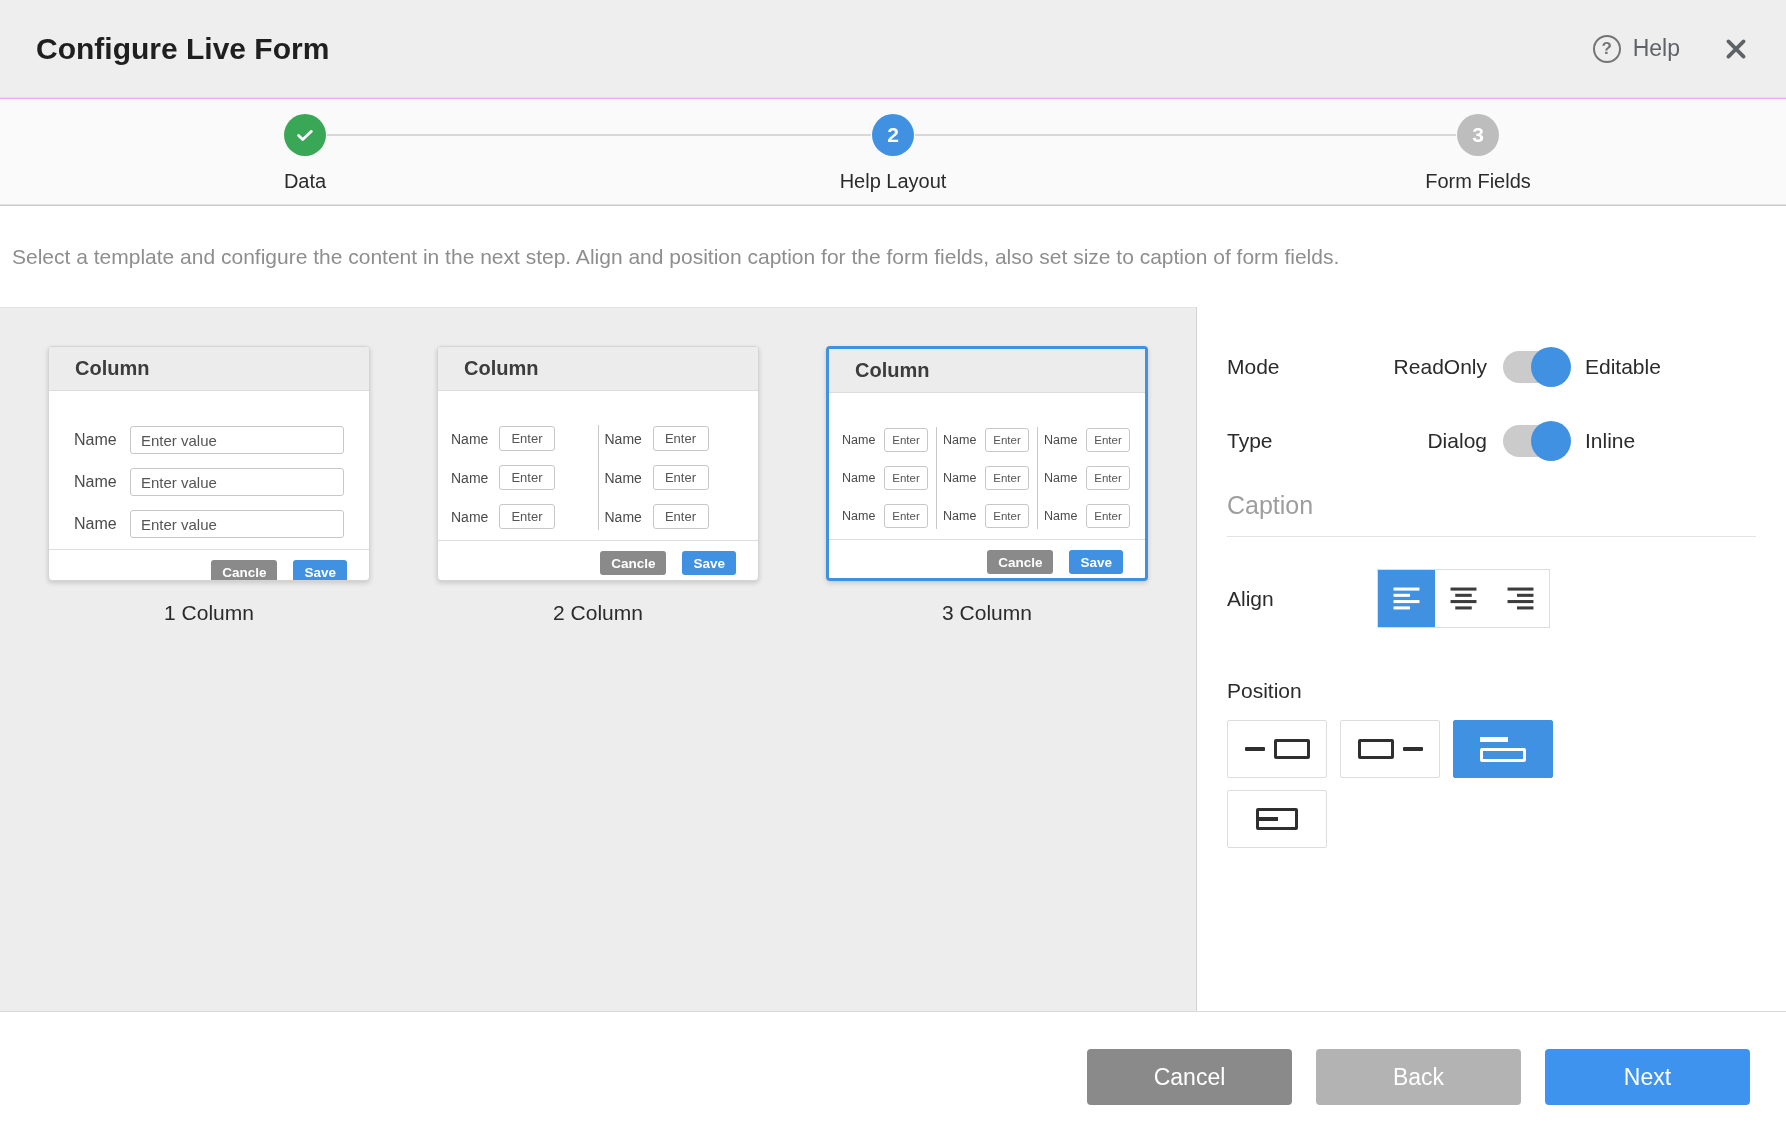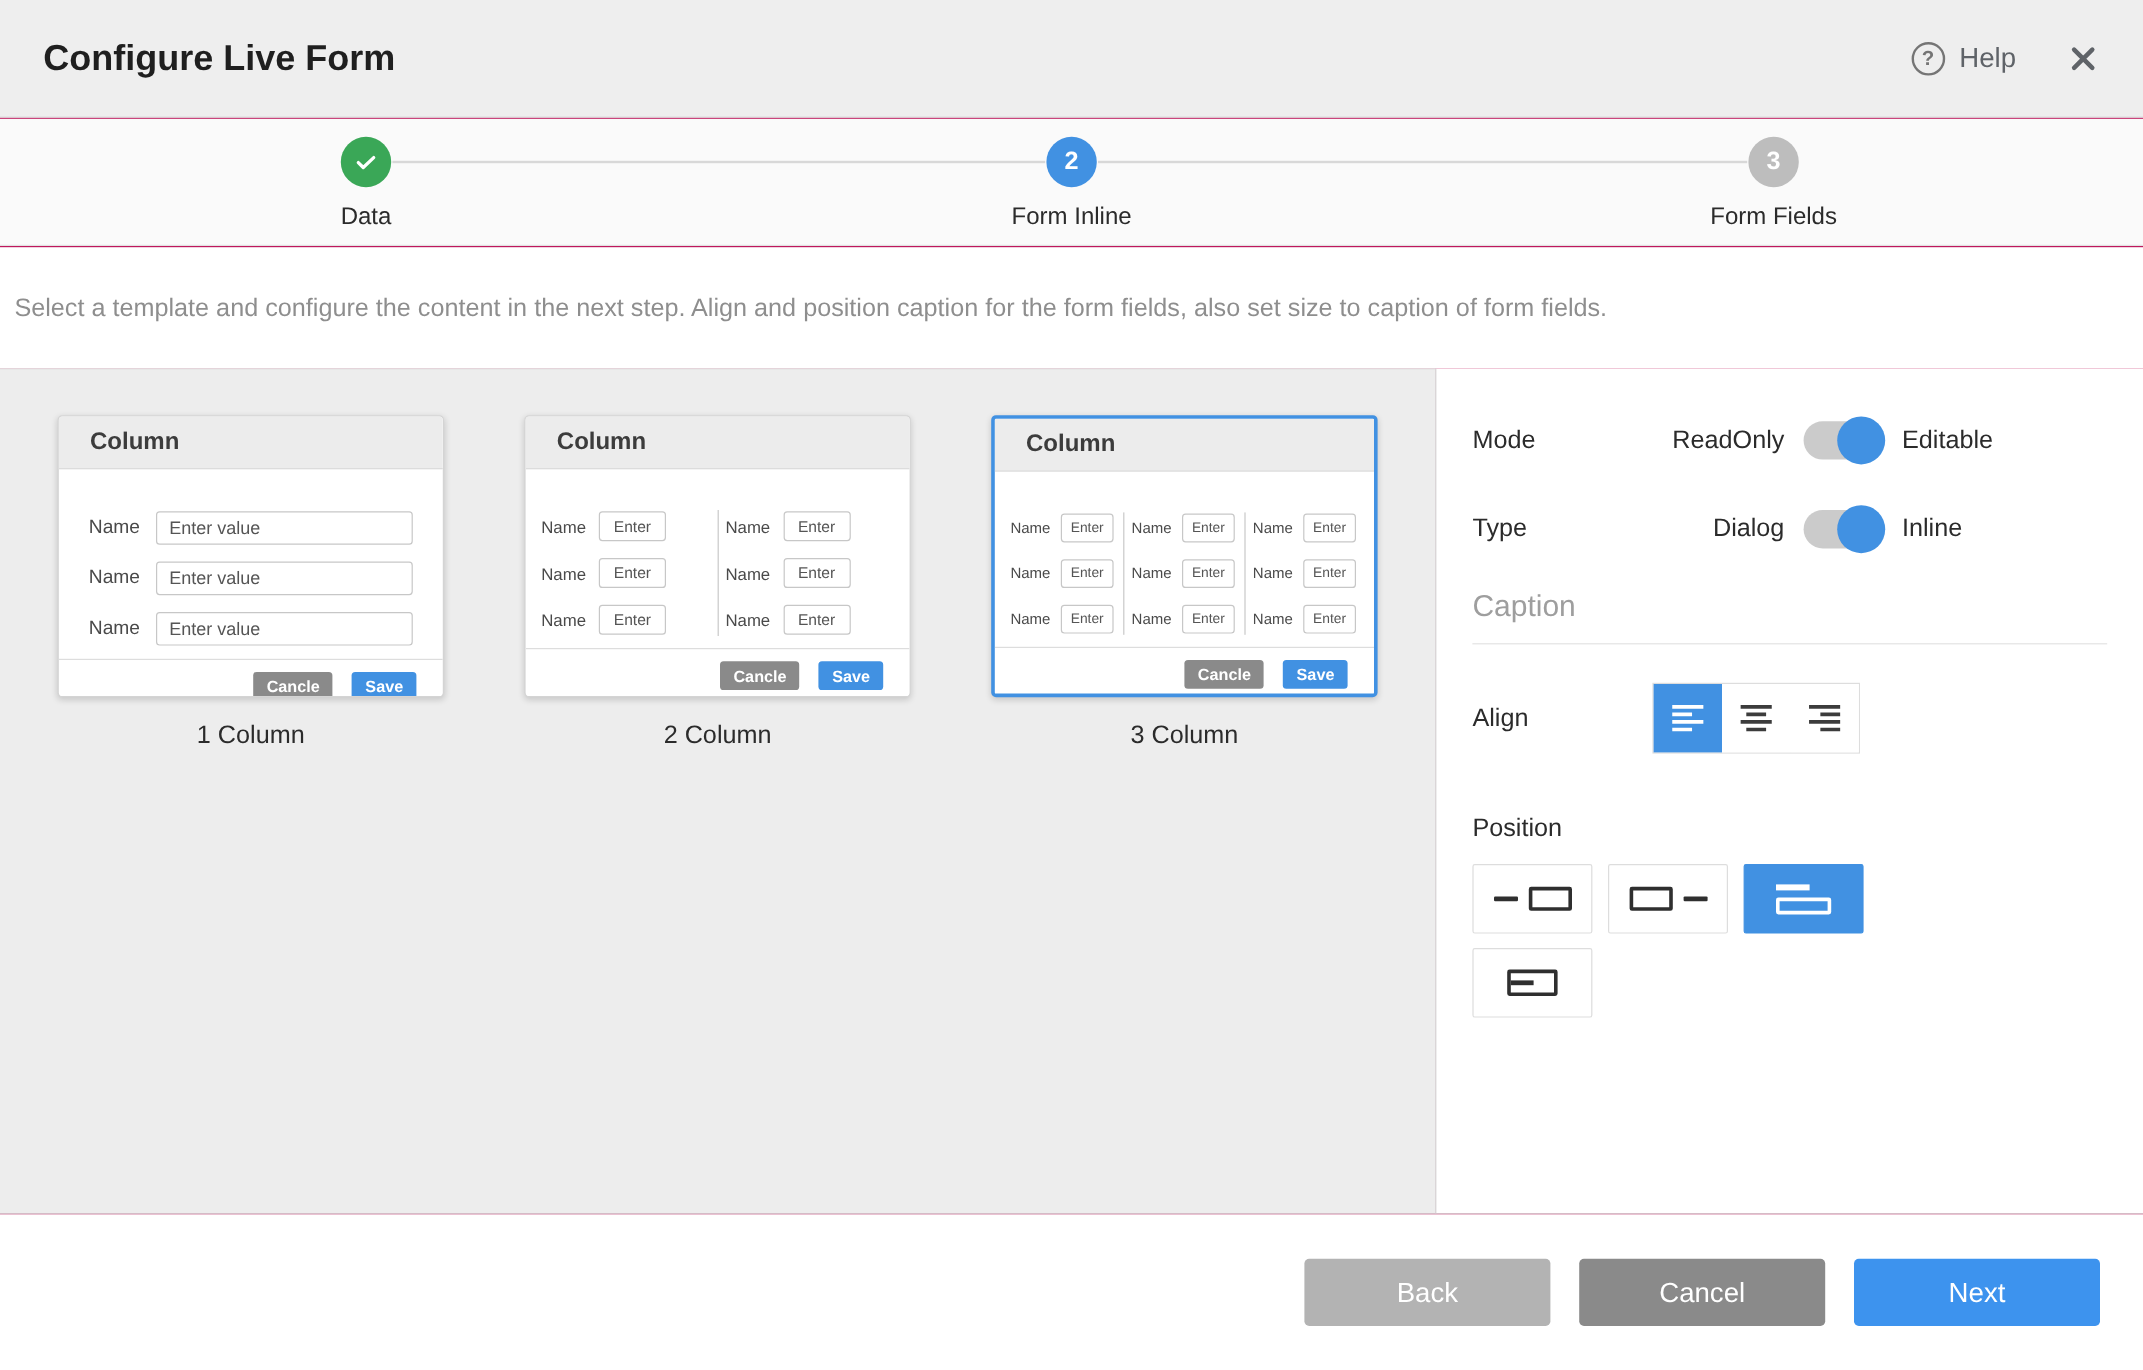--- a/index.html
+++ b/index.html
@@ -1,21 +1,21 @@
 <!DOCTYPE html>
 <html><head>
 <meta charset="utf-8">
 <style>
   * { box-sizing: border-box; margin: 0; padding: 0; }
   html,body { width:1786px; height:1142px; }
   body {
     font-family: "Liberation Sans", "DejaVu Sans", sans-serif;
     background:#fff; color:#212121; overflow:hidden;
   }
-  .app { position:relative; width:1786px; height:1142px; background:#be185d; }
+  .app { position:relative; width:1786px; height:1142px; background:#f0abfc; }
 
   
   .header {
     position:absolute; top:0; left:0; right:0; height:98px;
     background:#eeeeee; border-bottom:1px solid #e0e0e0;
     display:flex; align-items:center; padding:0 36px;
   }
   .title { font-size:30px; font-weight:600; color:#1f1f1f; }
   .header-right { margin-left:auto; display:flex; align-items:center; gap:42px; }
   .help { display:flex; align-items:center; gap:12px; color:#5f6368; font-size:23px; cursor:pointer; }
@@ -190,21 +190,21 @@
           <path d="M5 12.5l4.5 4.5L19 8" fill="none" stroke="#fff" stroke-width="3" stroke-linecap="round" stroke-linejoin="round"></path>
         </svg>
       </div>
       <div class="step-label">Data</div>
     </div>
 
     <div class="step step-2 step-active">
       <div class="step-circle">
         <span>2</span>
       </div>
-      <div class="step-label">Form Inline</div>
+      <div class="step-label">Help Layout</div>
     </div>
 
     <div class="step step-3 step-upcoming">
       <div class="step-circle">
         <span>3</span>
       </div>
       <div class="step-label">Form Fields</div>
     </div>
   </div>
 
@@ -420,18 +420,18 @@
             <span class="inline-bar"></span>
           </span>
         </button>
       </div>
     </div>
   </div>
 
   <div class="main-sep"></div>
 
   <div class="footer">
+    <button class="btn btn-cancel">Cancel</button>
     <button class="btn btn-back">Back</button>
-    <button class="btn btn-cancel">Cancel</button>
     <button class="btn btn-next">Next</button>
   </div>
 
 </div>
 
 </body></html>

